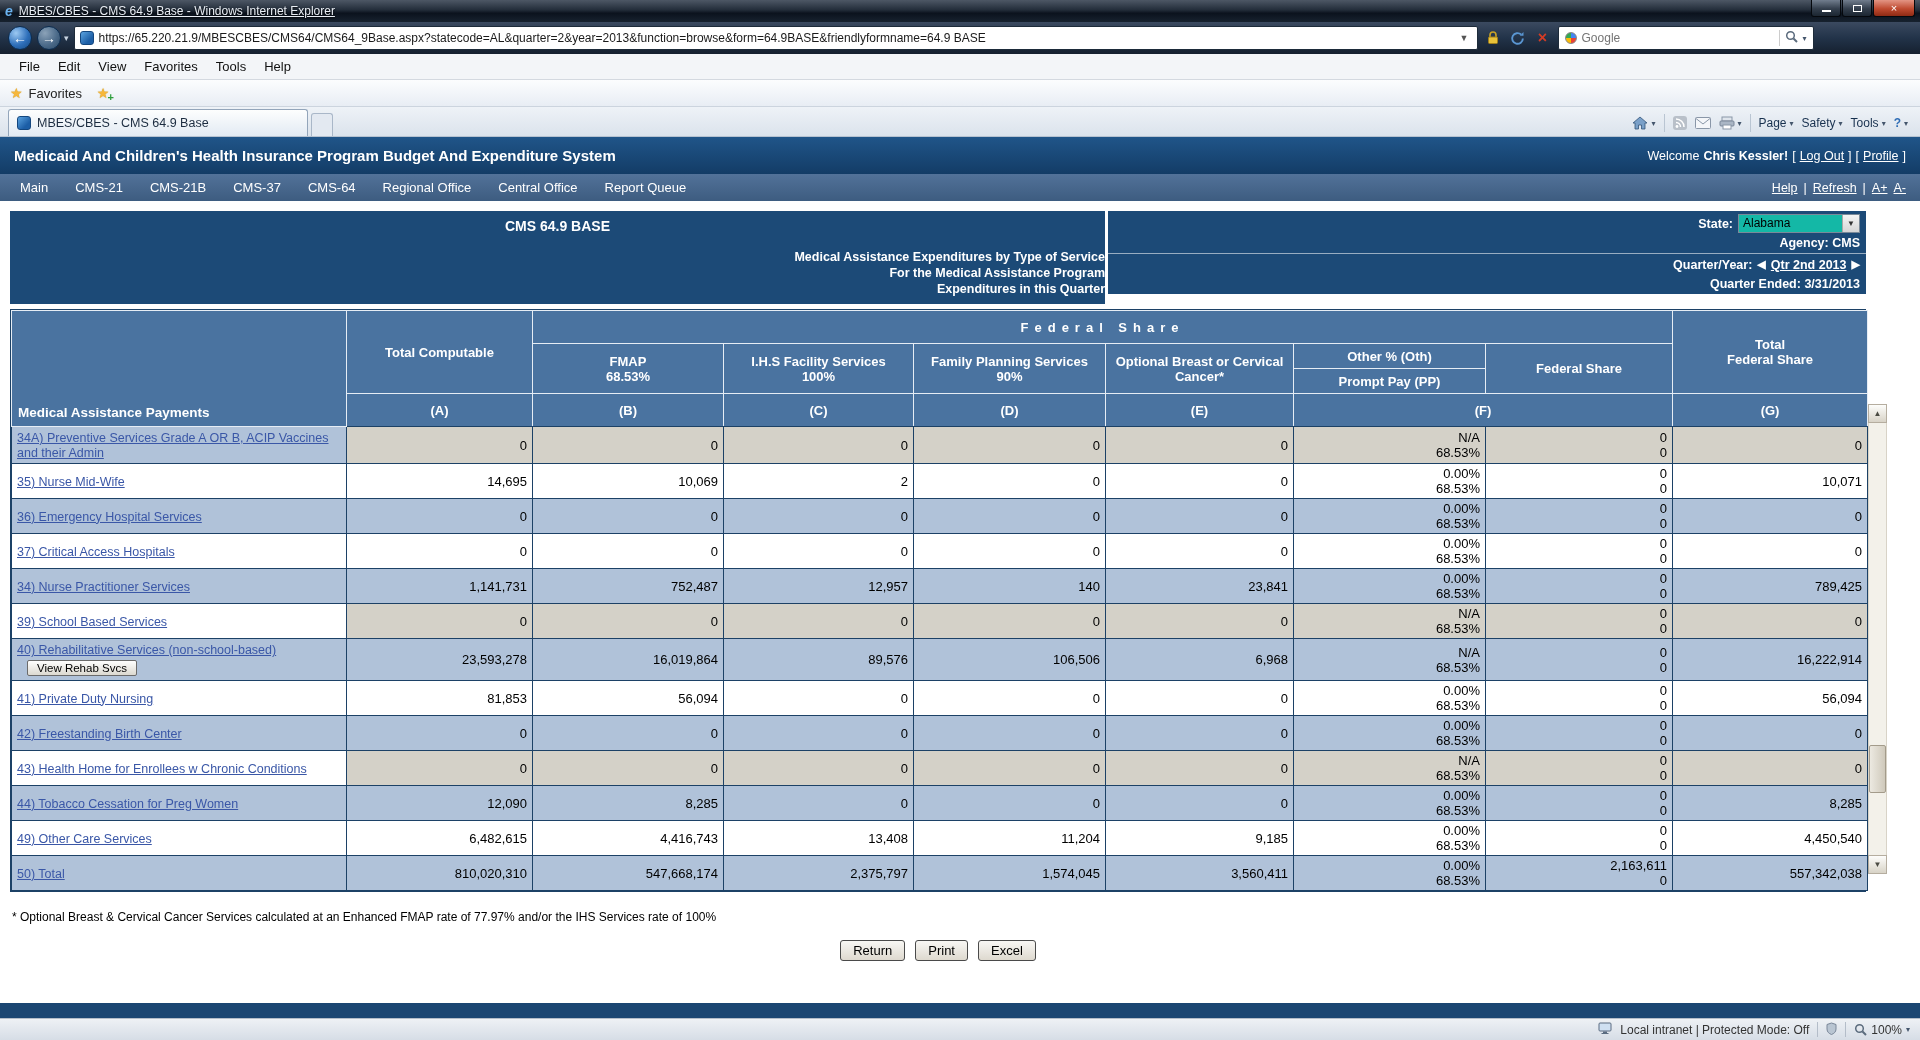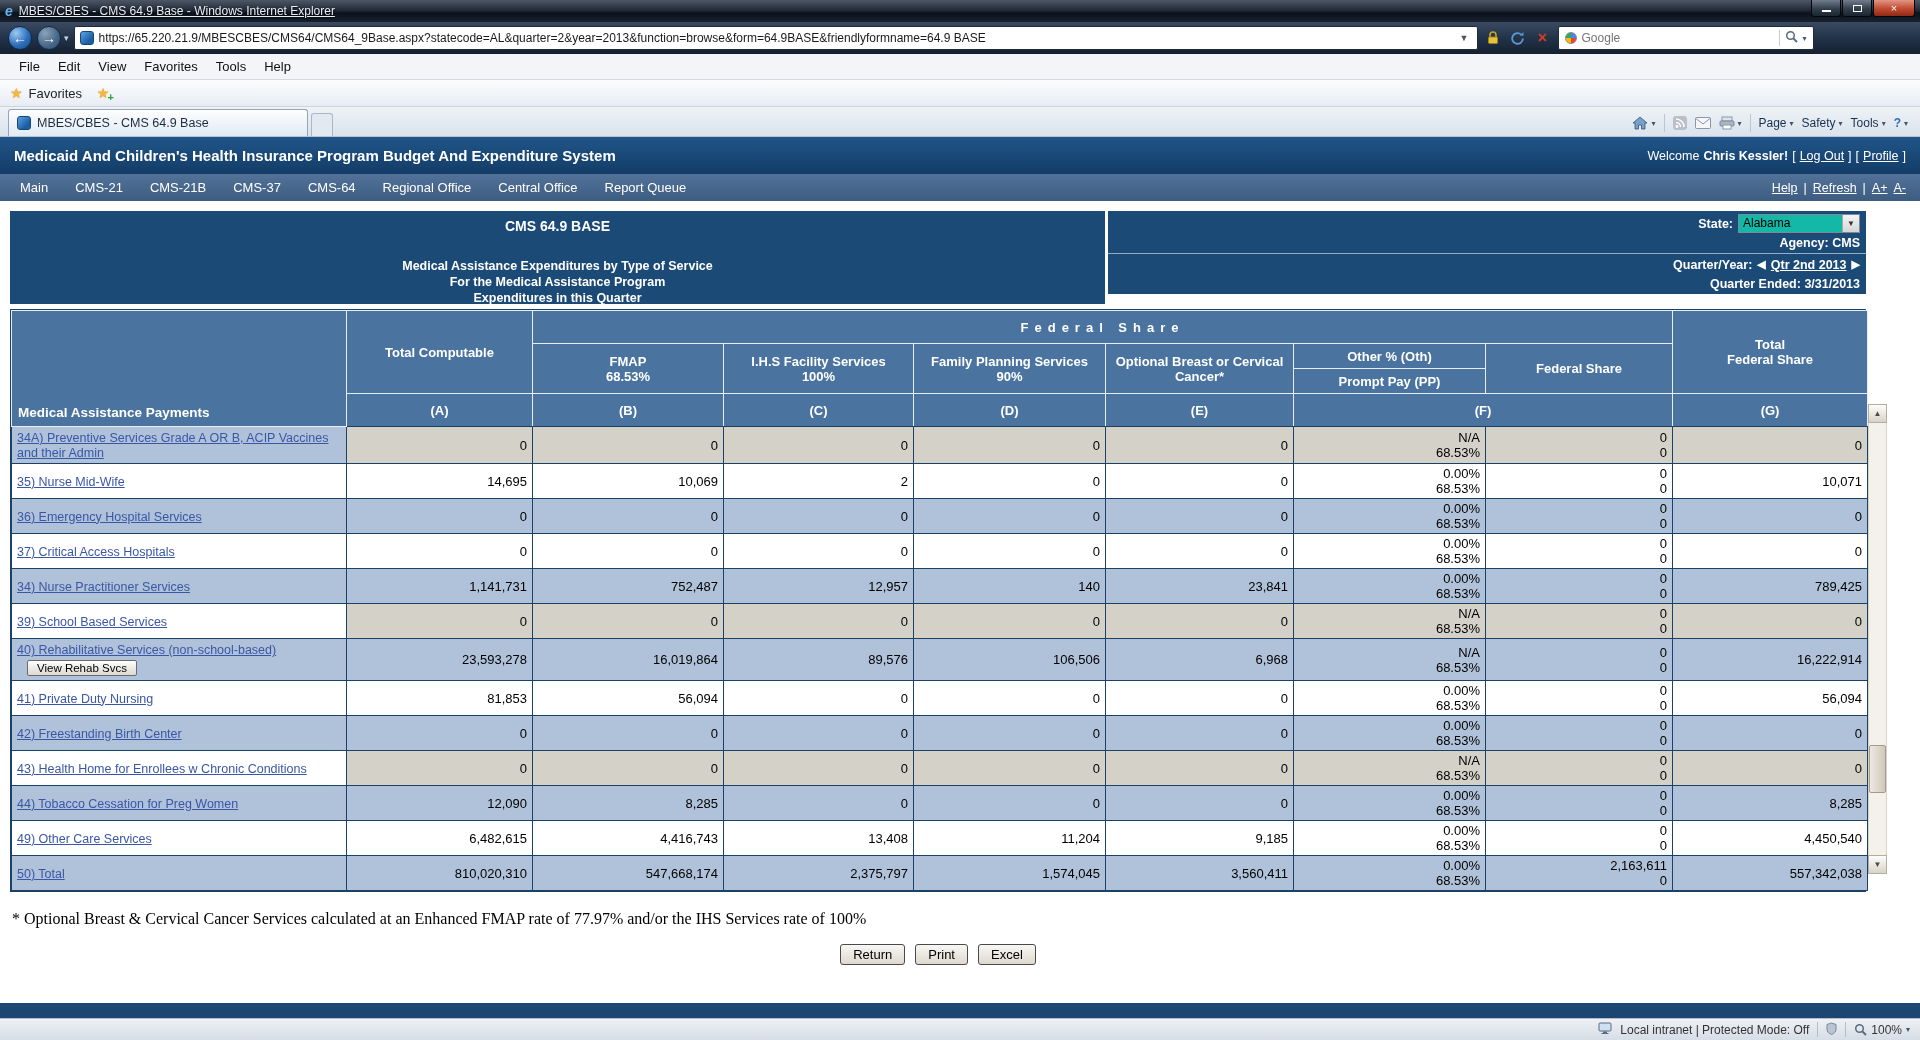--- a/index.html
+++ b/index.html
@@ -76,21 +76,21 @@
     align-items:center; padding:0 14px 0 20px; font-size:13px; }
   .nav-item { margin-right:27px; cursor:pointer; }
   .nav-right { margin-left:auto; display:flex; gap:6px; font-size:12.5px; align-items:center; }
   .nav-right a { color:#fff; text-decoration:underline; cursor:pointer; }
 
   .content { height:802px; background:#fff; position:relative; padding:10px 0 0 10px; }
 
   .form-header { display:flex; gap:3px; width:1856px; }
   .fh-left { width:1095px; height:93px; background:#1c4a77; color:#fff; text-align:center; padding-top:7px; }
   .fh-title { font-size:14px; font-weight:bold; }
-  .fh-sub { margin-top:24px; font-size:12.5px; font-weight:bold; line-height:16px; }
+  .fh-sub { margin-top:15px; font-size:12.5px; font-weight:bold; line-height:16px;text-align:right; }
   .fh-right { width:758px; height:83px; background:#1c4a77; color:#fff; font-size:12.5px; font-weight:bold;
     padding:3px 6px 0 6px; }
   .fh-row { display:flex; justify-content:flex-end; align-items:center; height:19px; gap:5px; }
   .fh-rule { border-top:1px solid rgba(255,255,255,.55); margin:1px -6px 1px -6px; }
   .state-select { width:122px; height:19px; background:#14b8a6; border:1px solid #7a8a99; display:flex;
     color:#000; font-weight:normal; font-size:12px; cursor:pointer; }
   .state-select .val { flex:1; padding:1px 4px; text-align:left; }
   .state-select .arrow { width:17px; background:linear-gradient(#f4f4f4,#d6d6d6); border-left:1px solid #a8a8a8;
     display:flex; align-items:center; justify-content:center; color:#333; font-size:8px; }
   .q-arrow { cursor:pointer; font-size:11px; }
@@ -124,21 +124,21 @@
   .vscroll { position:absolute; left:1868px; top:203px; width:19px; height:470px; display:flex;
     flex-direction:column; }
   .sb-btn { height:19px; background:linear-gradient(#fdfdfb,#d8d3c7); border:1px solid #b5ad9f;
     display:flex; align-items:center; justify-content:center; cursor:pointer; }
   .sb-btn .tri { font-size:8px; color:#4a4a42; }
   .sb-track { flex:1; background:#f3f1ea; border-left:1px solid #d8d3c7; border-right:1px solid #d8d3c7;
     position:relative; }
   .sb-thumb { position:absolute; left:0; top:322px; width:100%; height:48px; border:1px solid #a39b8b;
     background:linear-gradient(90deg,#ece9e1,#cfc9bb); border-radius:2px; cursor:pointer; }
 
-  .footnote { margin:18px 0 0 2px; font-size:16px; color:#000;font-family:Liberation Serif, serif; }
+  .footnote { margin:18px 0 0 2px; font-size:12px; color:#000; }
   .action-row { width:1856px; display:flex; justify-content:center; gap:10px; margin-top:16px; }
   .action-row button { font-size:13px; padding:2px 12px; background:linear-gradient(#f8f7f4,#ded9cf);
     border:1px solid #4a4a4a; border-radius:3px; font-family:"Liberation Sans", sans-serif; cursor:pointer; }
 
   .page-footer { height:15px; background:#1b4672; }
   .statusbar { height:22px; background:linear-gradient(#eef1f5,#d6dde6); border-top:1px solid #b4bdc9;
     display:flex; align-items:center; padding:0 10px; font-size:12px; color:#333; }
   .status-right { margin-left:auto; display:flex; align-items:center; gap:8px; }
   .st-sep { width:1px; height:15px; background:#b4bdc9; }
 </style>

